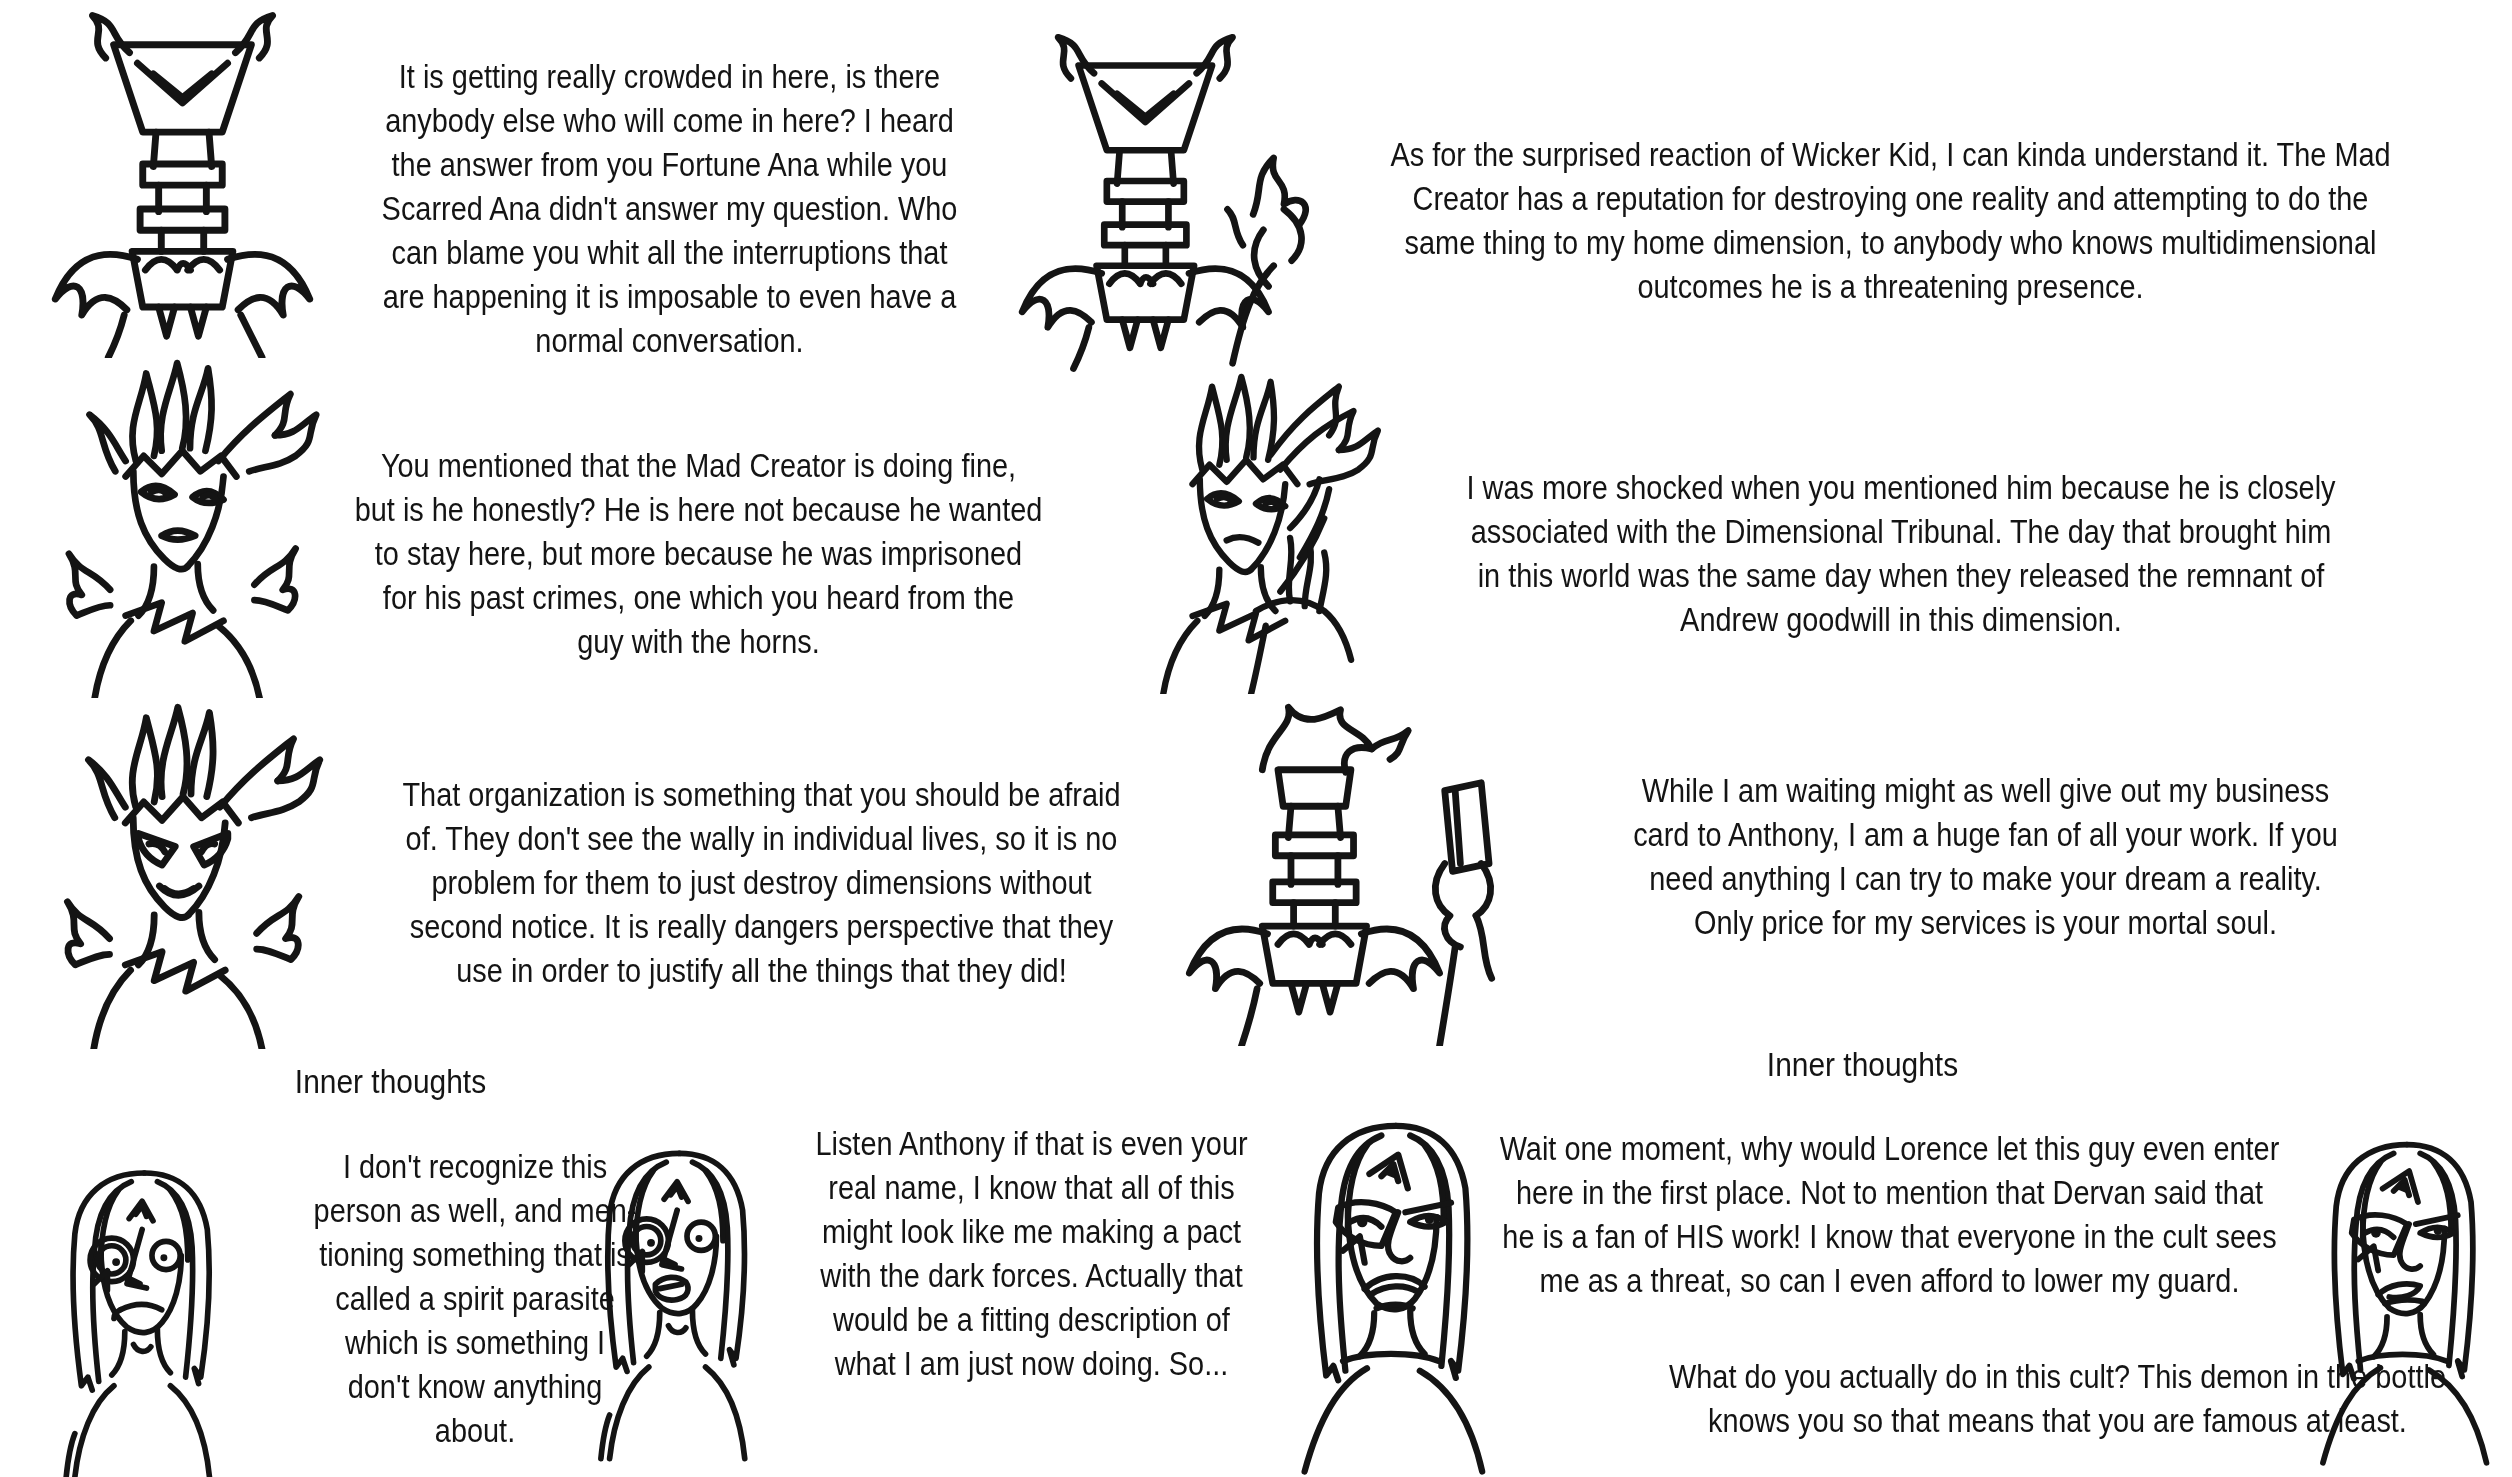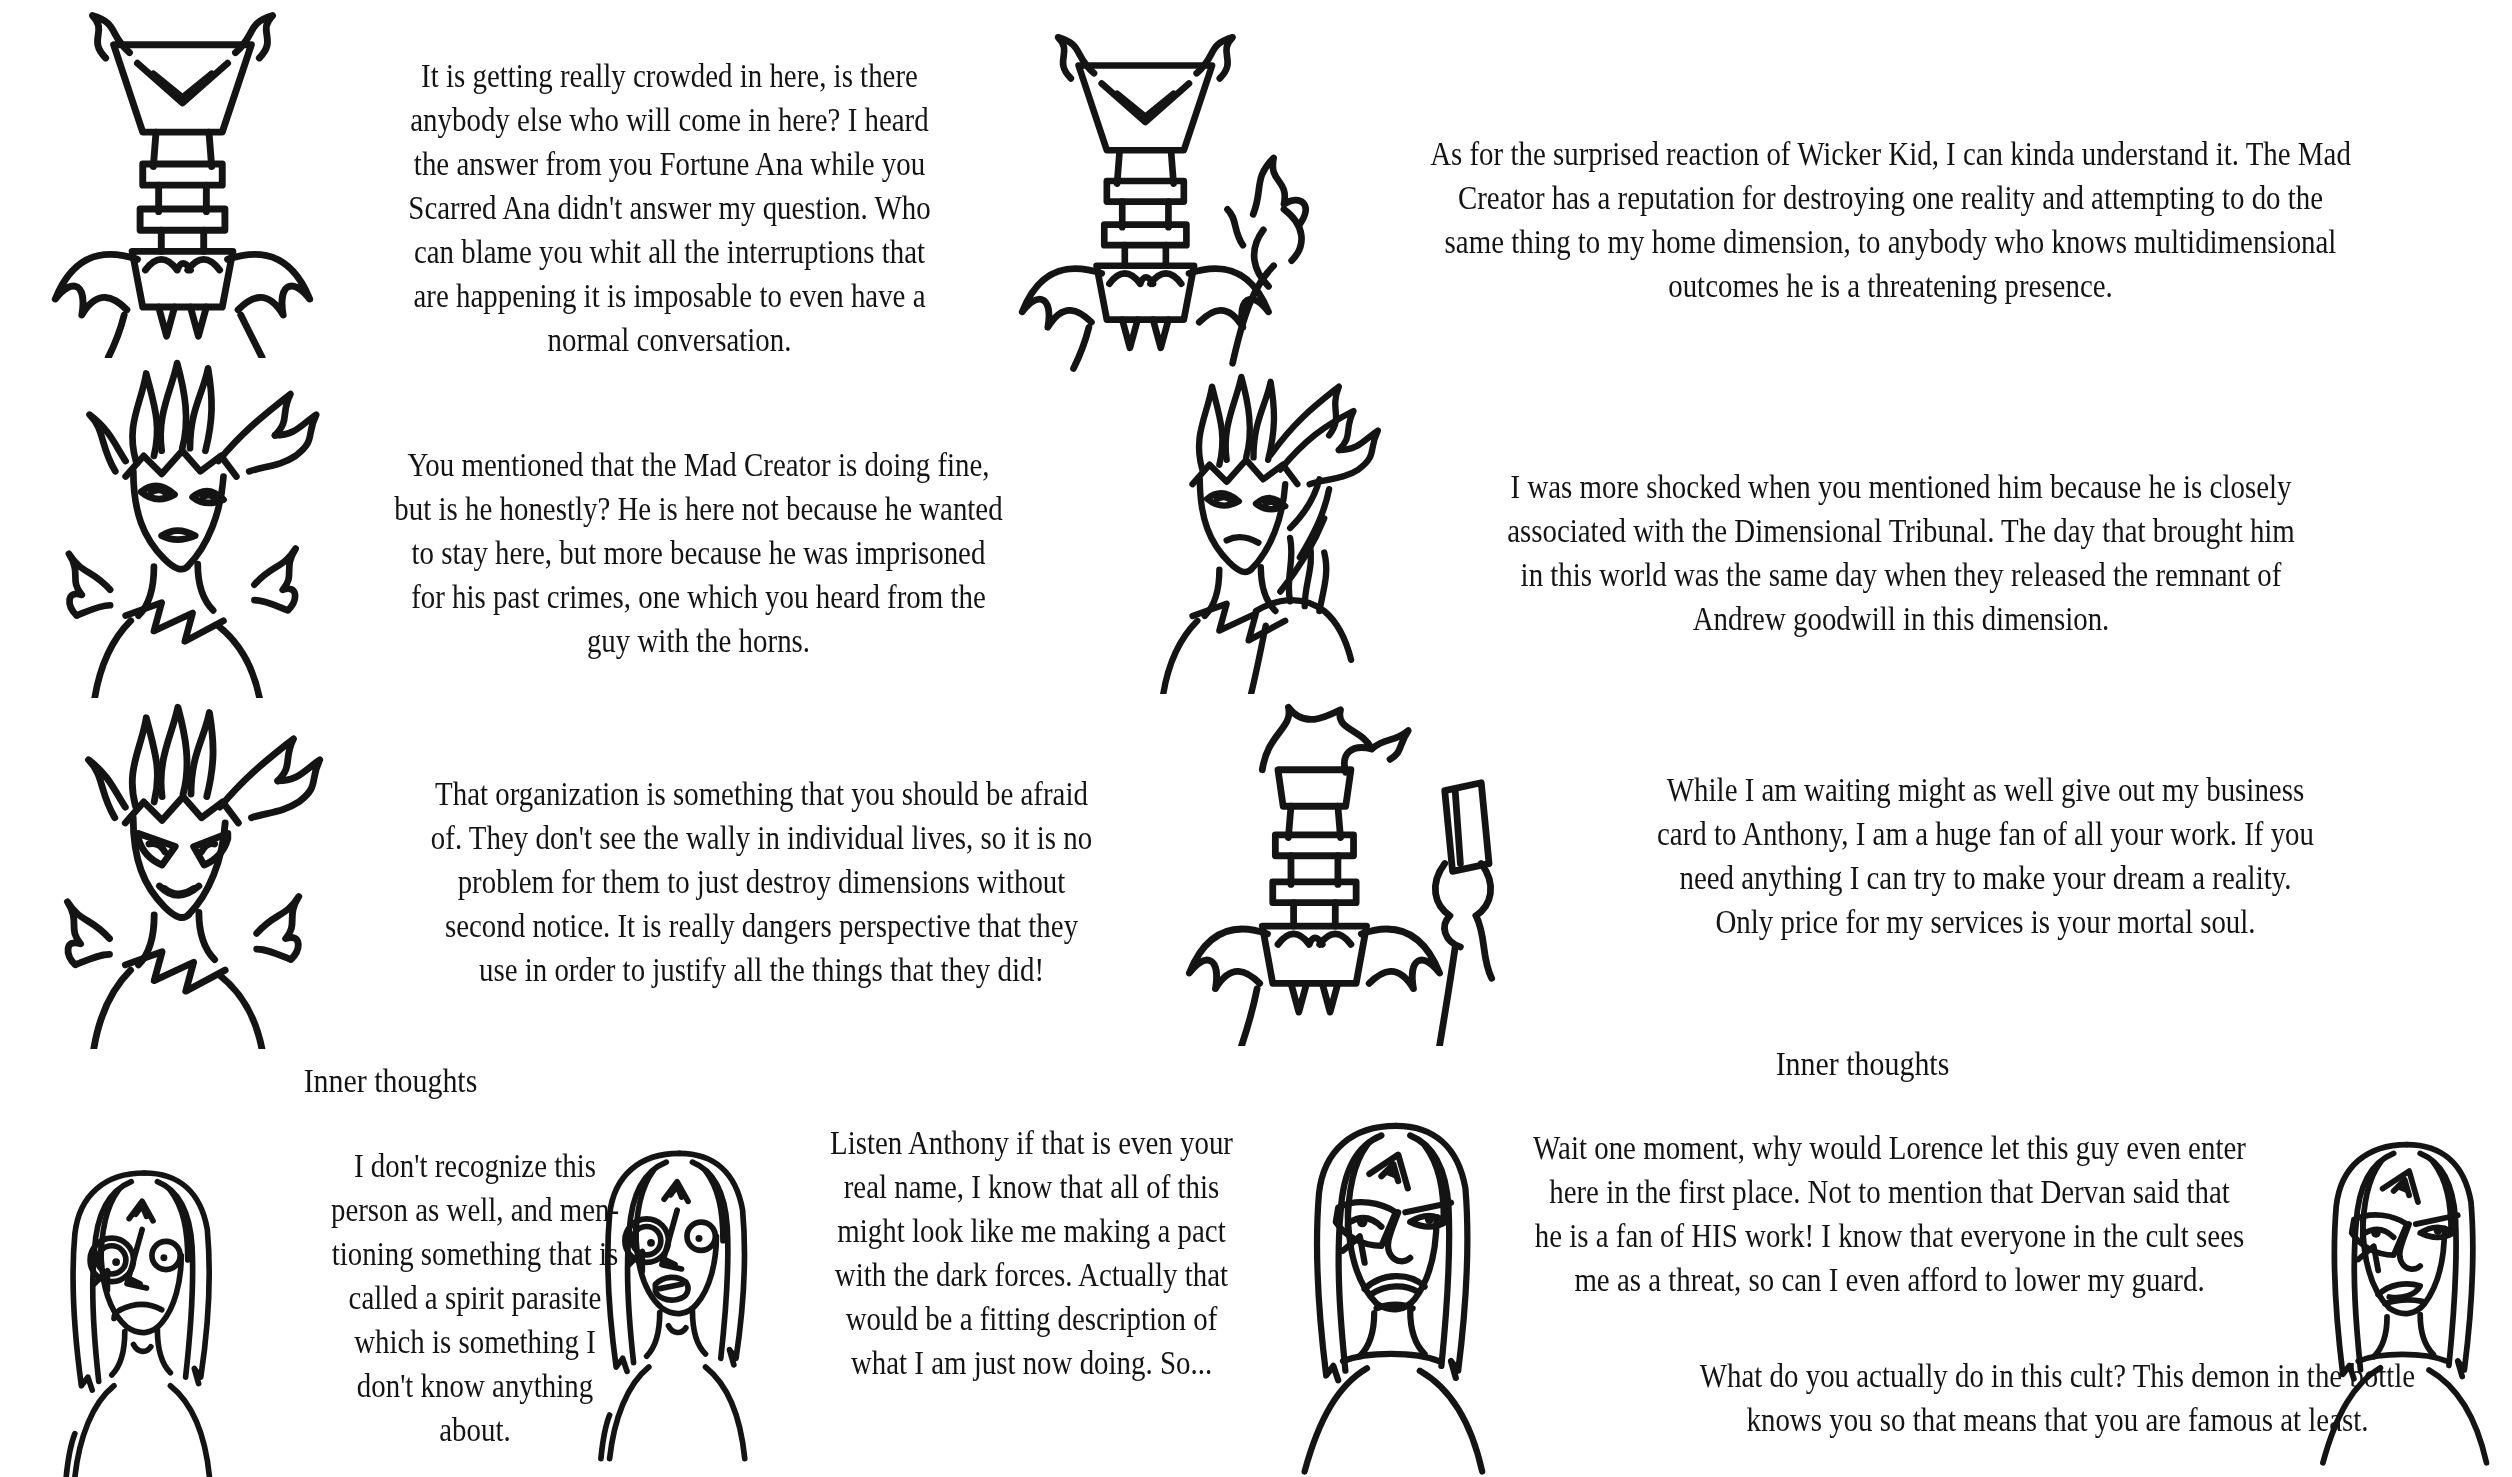--- a/index.html
+++ b/index.html
@@ -1,20 +1,20 @@
 <!DOCTYPE html>
 <html style="font-size:11.5px"><head>
 <meta charset="utf-8">
 <style>
   html,body{margin:0;padding:0;background:#ffffff;}
   .page{
     position:relative;
     width:2512px;height:1477px;
     background:#ffffff;
-    font-family:Liberation Serif, serif;
+    font-family:Liberation Sans, sans-serif;
     color:#141414;
     overflow:hidden;
   }
   .speech{
     position:absolute;
     font-size:34px;
     line-height:44px;
     text-align:center;
     white-space:pre-line;
     transform:scaleX(0.85);

